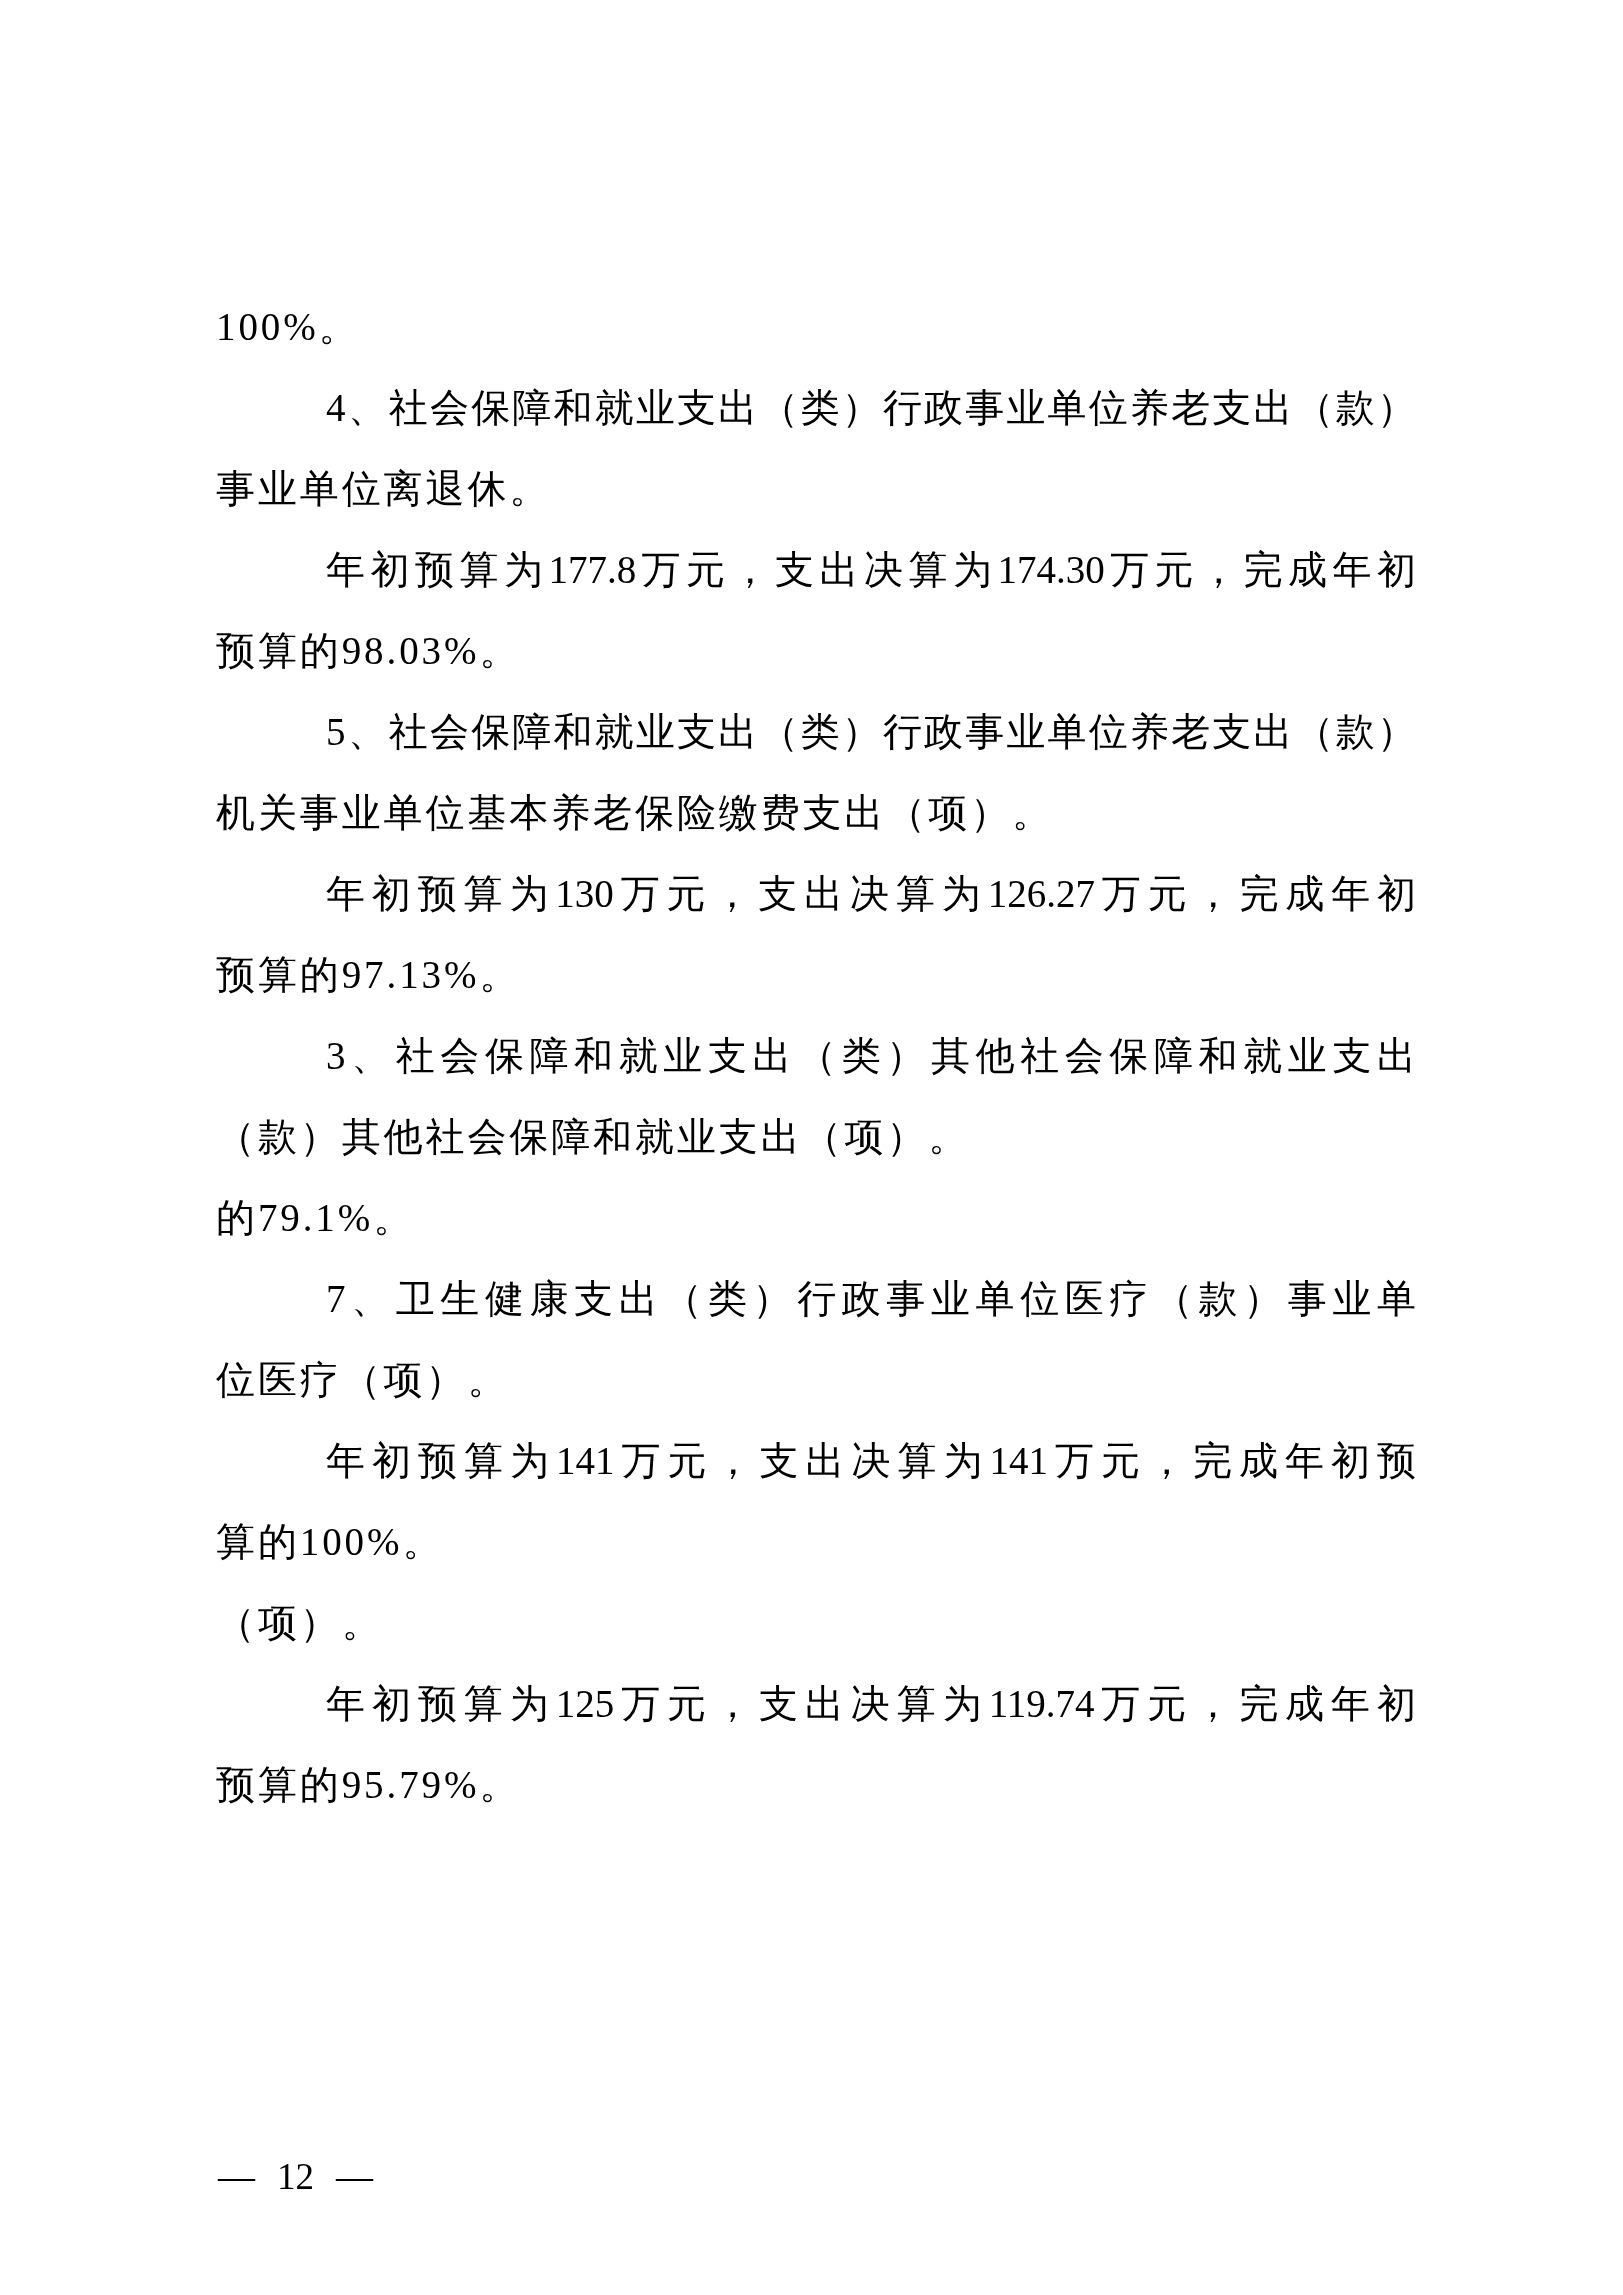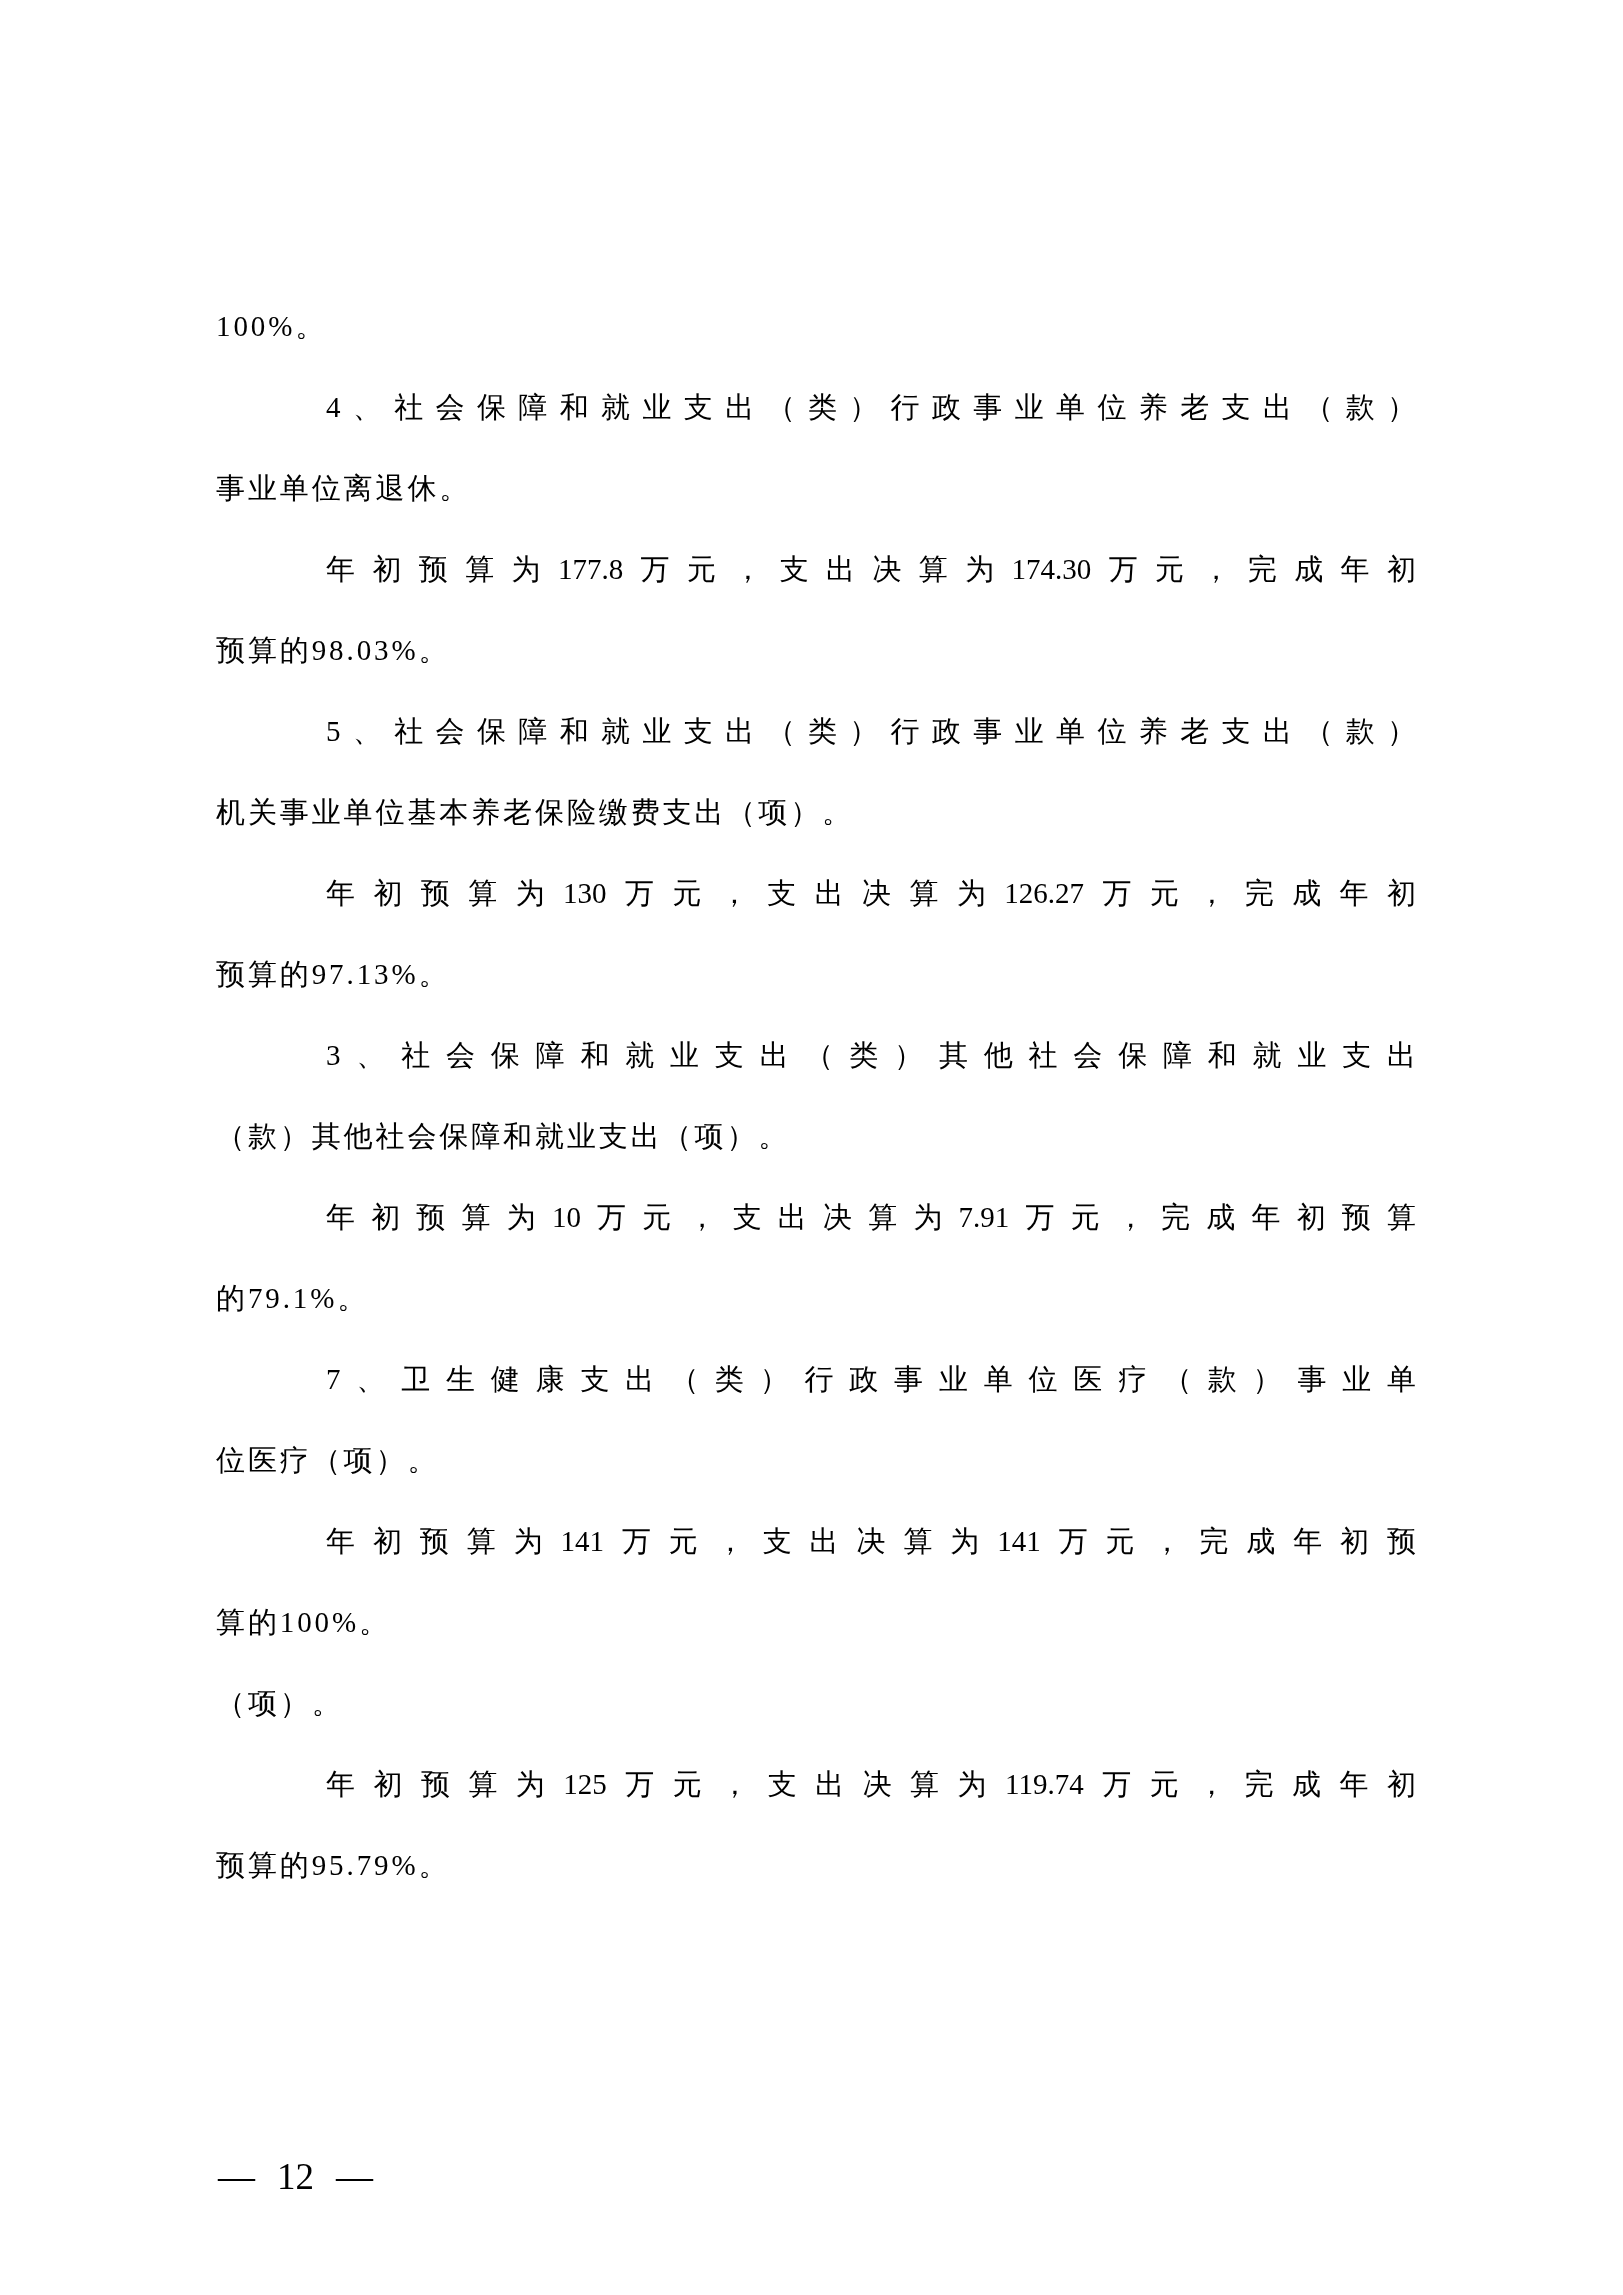--- a/index.html
+++ b/index.html
@@ -19,21 +19,21 @@
   }
   .text-block {
     position: absolute;
     left: 216px;
     top: 286px;
     width: 1200px;
   }
   .line {
     height: 81px;
     line-height: 81px;
-    font-size: 29px;
+    font-size: 39px;
     letter-spacing: 2.9px;
     white-space: nowrap;
     text-align: left;
   }
   .line.para {
     text-indent: 110px;
     letter-spacing: 0;
     white-space: normal;
     text-align: justify;
     text-align-last: justify;
@@ -60,21 +60,20 @@
     <div class="line para">4、社会保障和就业支出（类）行政事业单位养老支出（款）</div>
     <div class="line">事业单位离退休。</div>
     <div class="line para">年初预算为177.8万元，支出决算为174.30万元，完成年初</div>
     <div class="line">预算的98.03%。</div>
     <div class="line para">5、社会保障和就业支出（类）行政事业单位养老支出（款）</div>
     <div class="line">机关事业单位基本养老保险缴费支出（项）。</div>
     <div class="line para">年初预算为130万元，支出决算为126.27万元，完成年初</div>
     <div class="line">预算的97.13%。</div>
     <div class="line para">3、社会保障和就业支出（类）其他社会保障和就业支出</div>
     <div class="line">（款）其他社会保障和就业支出（项）。</div>
-    <div class="line para">年初预算为10万元，支出决算为7.91万元，完成年初预算</div>
     <div class="line">的79.1%。</div>
     <div class="line para">7、卫生健康支出（类）行政事业单位医疗（款）事业单</div>
     <div class="line">位医疗（项）。</div>
     <div class="line para">年初预算为141万元，支出决算为141万元，完成年初预</div>
     <div class="line">算的100%。</div>
     <div class="line">（项）。</div>
     <div class="line para">年初预算为125万元，支出决算为119.74万元，完成年初</div>
     <div class="line">预算的95.79%。</div>
   </div>
 

